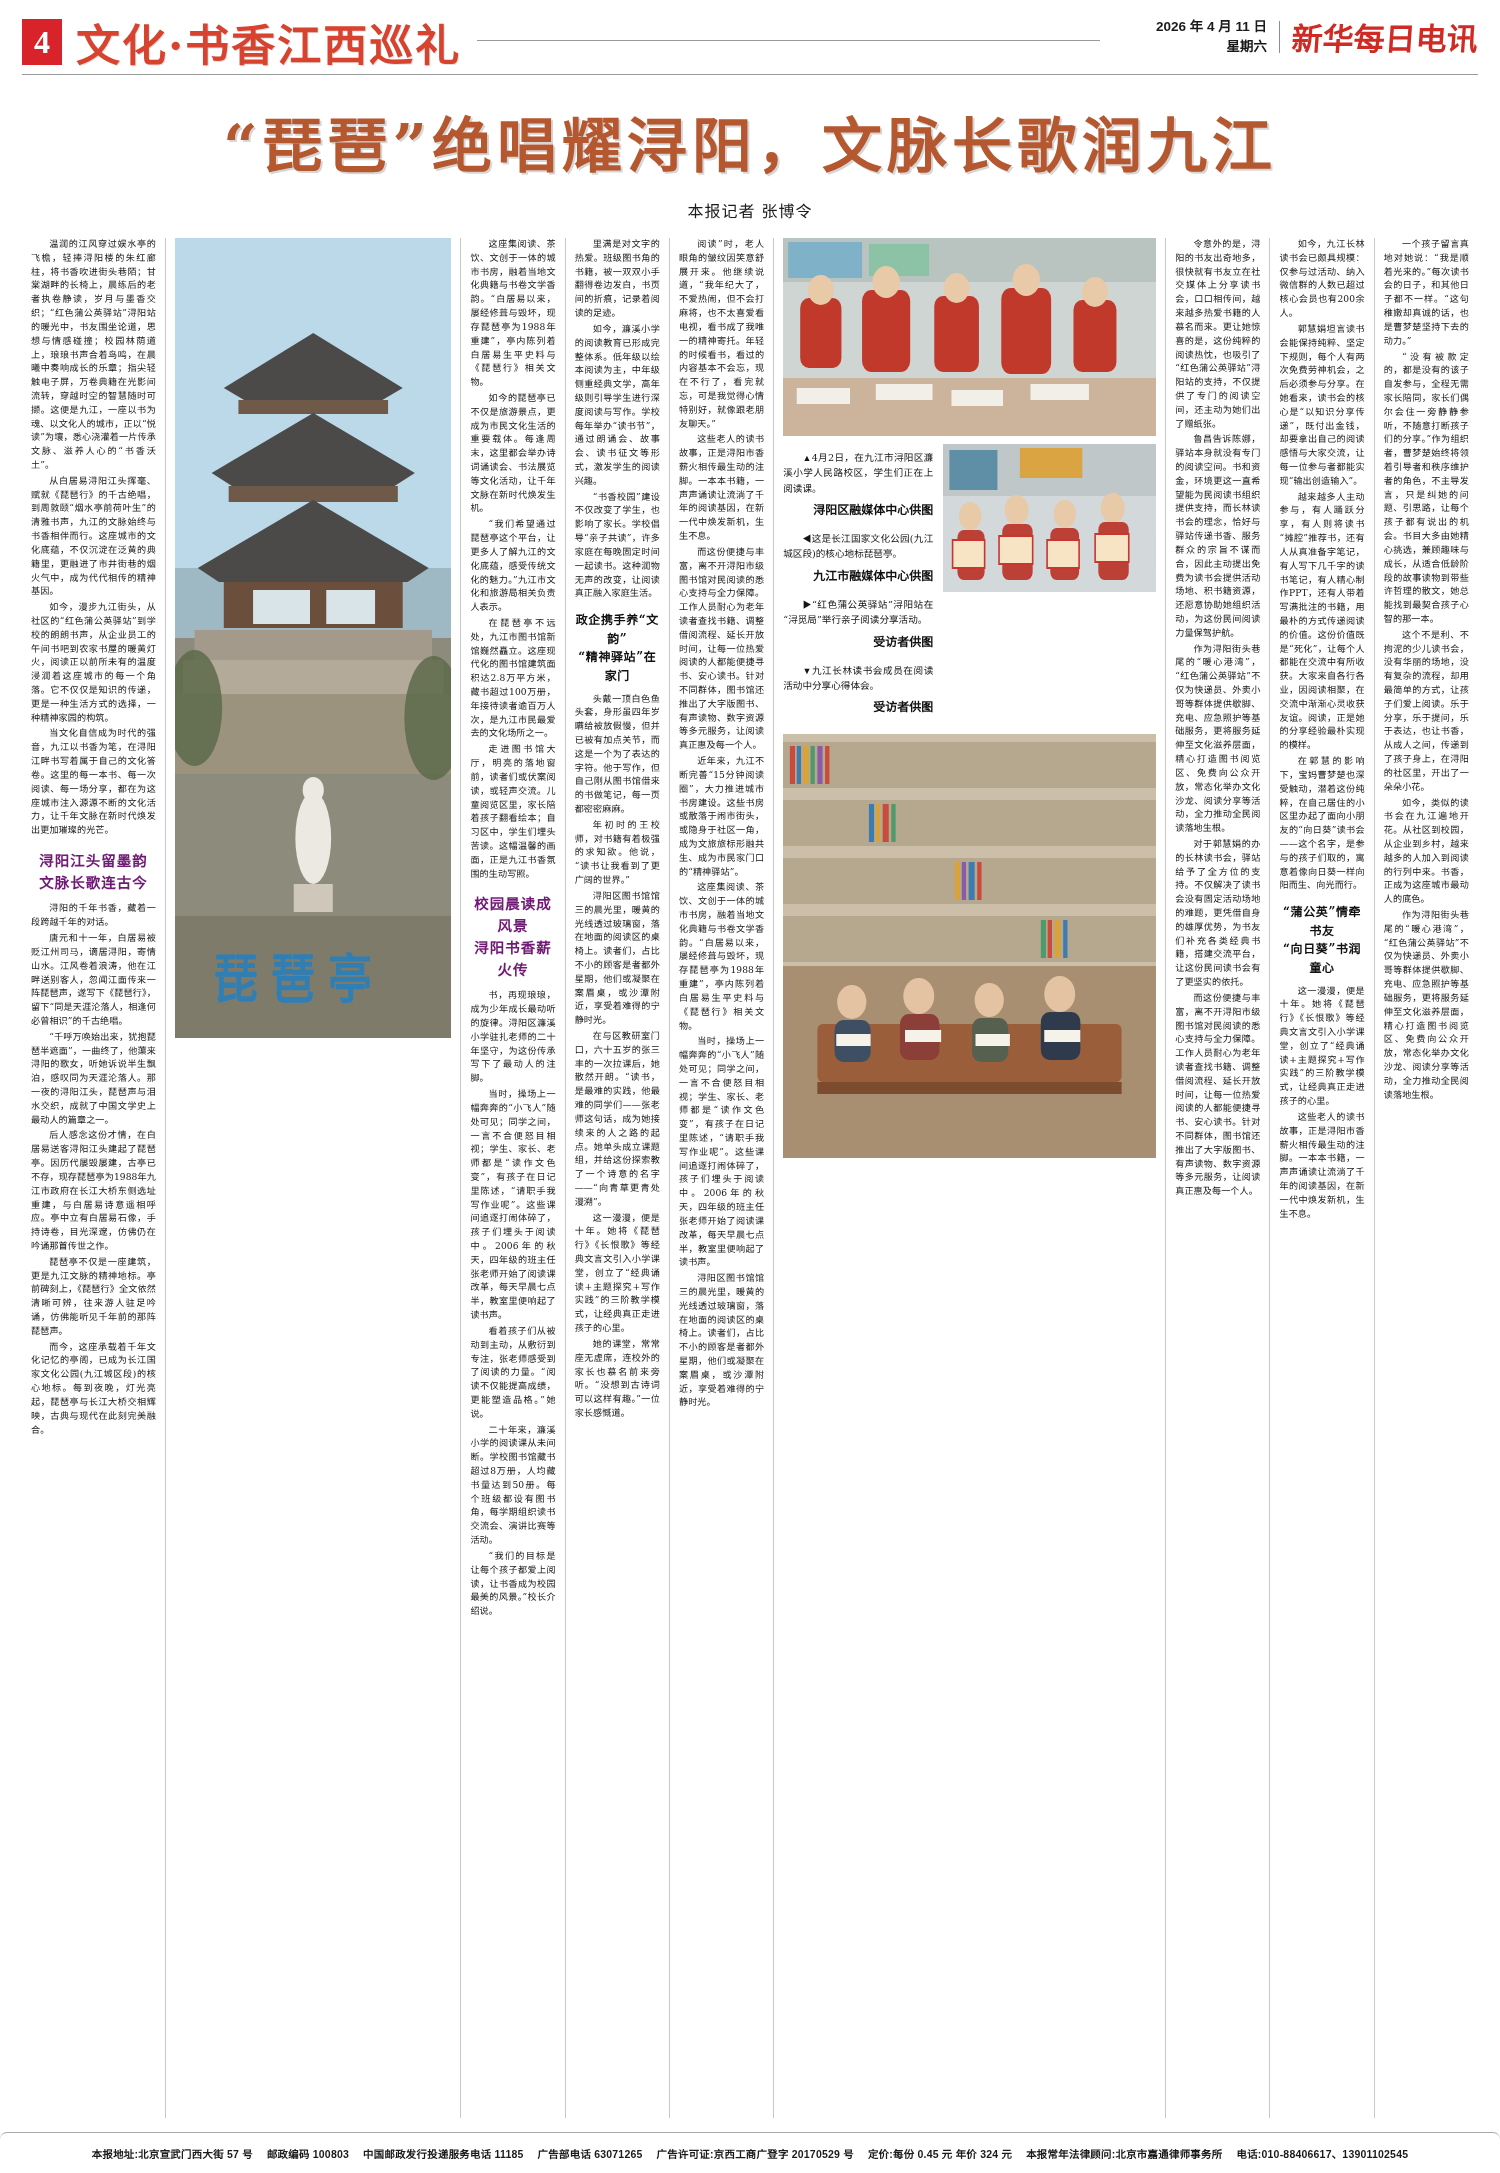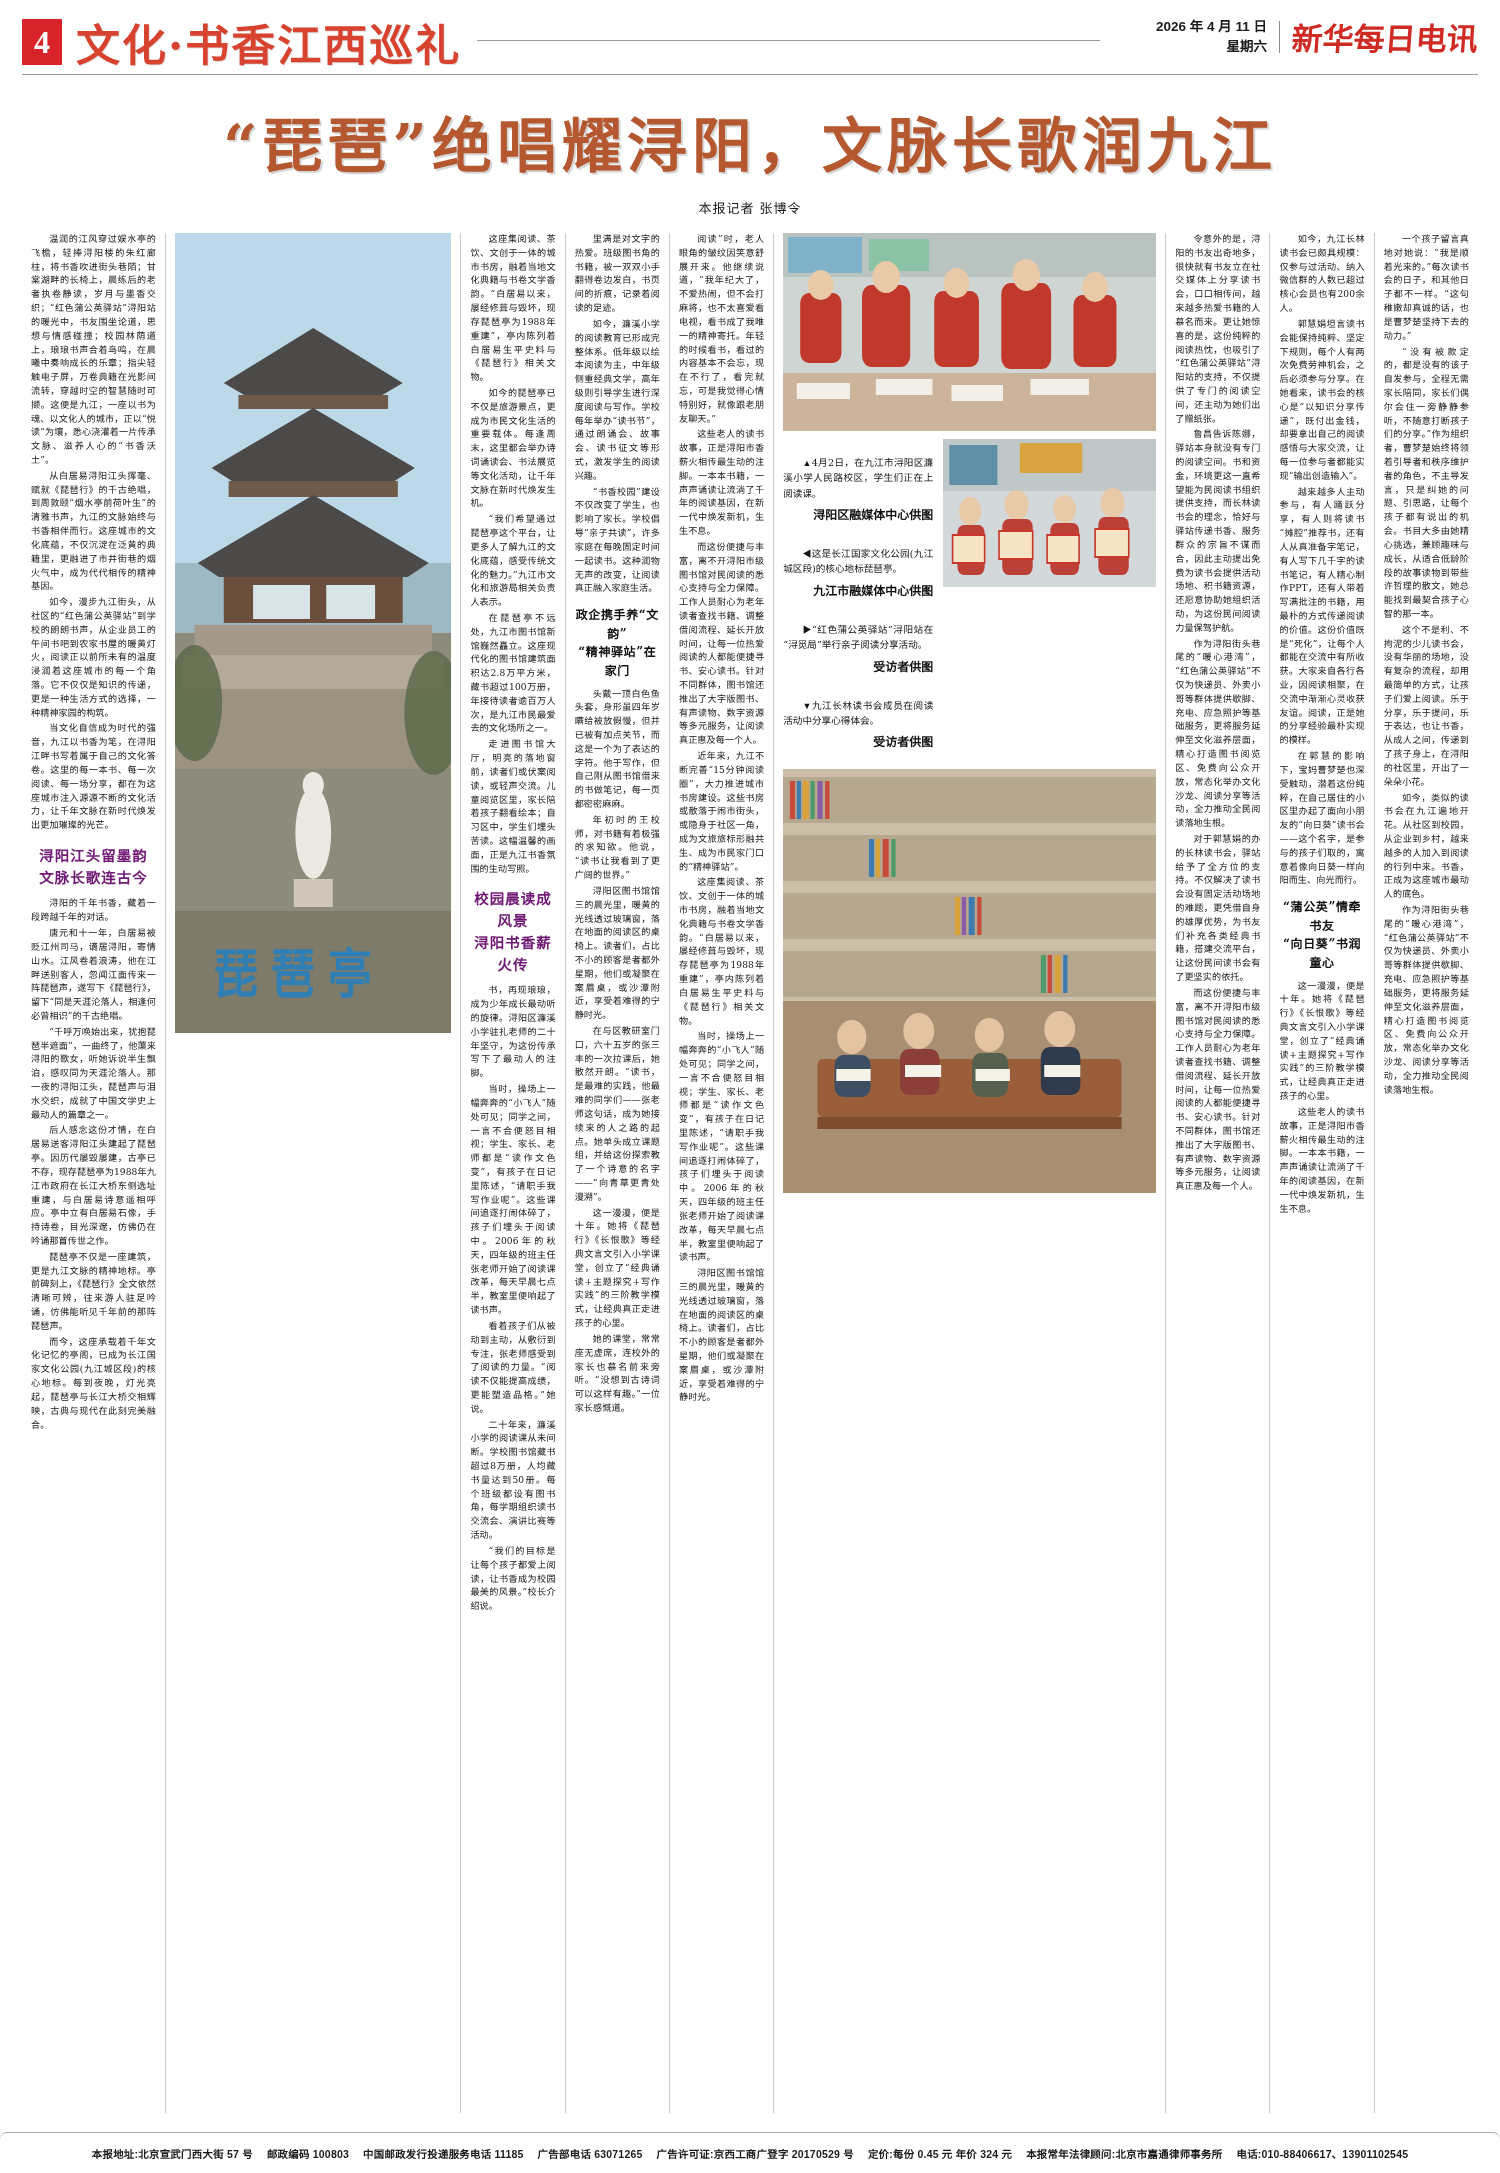--- a/index.html
+++ b/index.html
@@ -36,21 +36,21 @@
   .mh-underline{border-bottom:1.6px solid #9a9a9a;margin:2px 0 0 0;}
 
   
   .headline{
     text-align:center;margin:22px 0 8px 0;
     font-family:"DejaVu Serif",serif;font-weight:bold;
     font-size:60px;letter-spacing:5px;color:#b5572f;
     text-shadow:2px 2px 0 rgba(0,0,0,.16);
     white-space:nowrap;
   }
-  .byline{text-align:center;font-size:13px;letter-spacing:1px;margin:14px 0 16px 0;color:#1b1b1b;font-family:"DejaVu Serif",serif;}
+  .byline{text-align:center;font-size:16px;letter-spacing:1px;margin:14px 0 16px 0;color:#1b1b1b;font-family:"DejaVu Serif",serif;}
 
   
   .body-wrap{display:flex;gap:0;height:1880px;}
   .col{position:relative;box-sizing:border-box;}
   .col-rule{border-left:1px solid #c9c9c9;}
   .colpad{padding:0 9px;}
 
   .tcol{
     font-family:"DejaVu Serif",serif;
     font-size:9.1px;line-height:1.52;text-align:justify;
@@ -70,21 +70,21 @@
   .smallhead{
     font-family:"DejaVu Serif",serif;font-weight:bold;
     font-size:12px;line-height:1.55;text-align:center;
     margin:10px 0 7px 0;letter-spacing:.6px;color:#111;text-indent:0;
   }
 
   
   .photo{width:100%;display:block;position:relative;overflow:hidden;background:#d7d7d7;}
   .cap{
     font-family:"DejaVu Serif",serif;font-size:9.6px;line-height:1.6;
-    text-align:justify;margin:24px 0 4px 0;text-indent:2em;color:#151515;
+    text-align:justify;margin:14px 0 4px 0;text-indent:2em;color:#151515;
   }
   .cap .mark{font-family:"Liberation Sans",sans-serif;font-size:9px;}
   .credit{
     font-family:"DejaVu Sans",sans-serif;font-weight:bold;font-size:12px;
     text-align:right;margin:1px 0 10px 0;color:#111;
   }
 
   
   .ph-pagoda{height:800px;background:linear-gradient(180deg,#b9d8ea 0%,#c9e0ee 34%,#cfe3ef 45%,#b4c9cf 52%,#9d9b90 60%,#8b8b7d 72%,#7b7a6c 100%);}
   .ph-class{height:200px;background:linear-gradient(180deg,#cbd2cf 0%,#b8c0bd 22%,#c96a5a 50%,#b35547 70%,#c8b39a 100%);}

